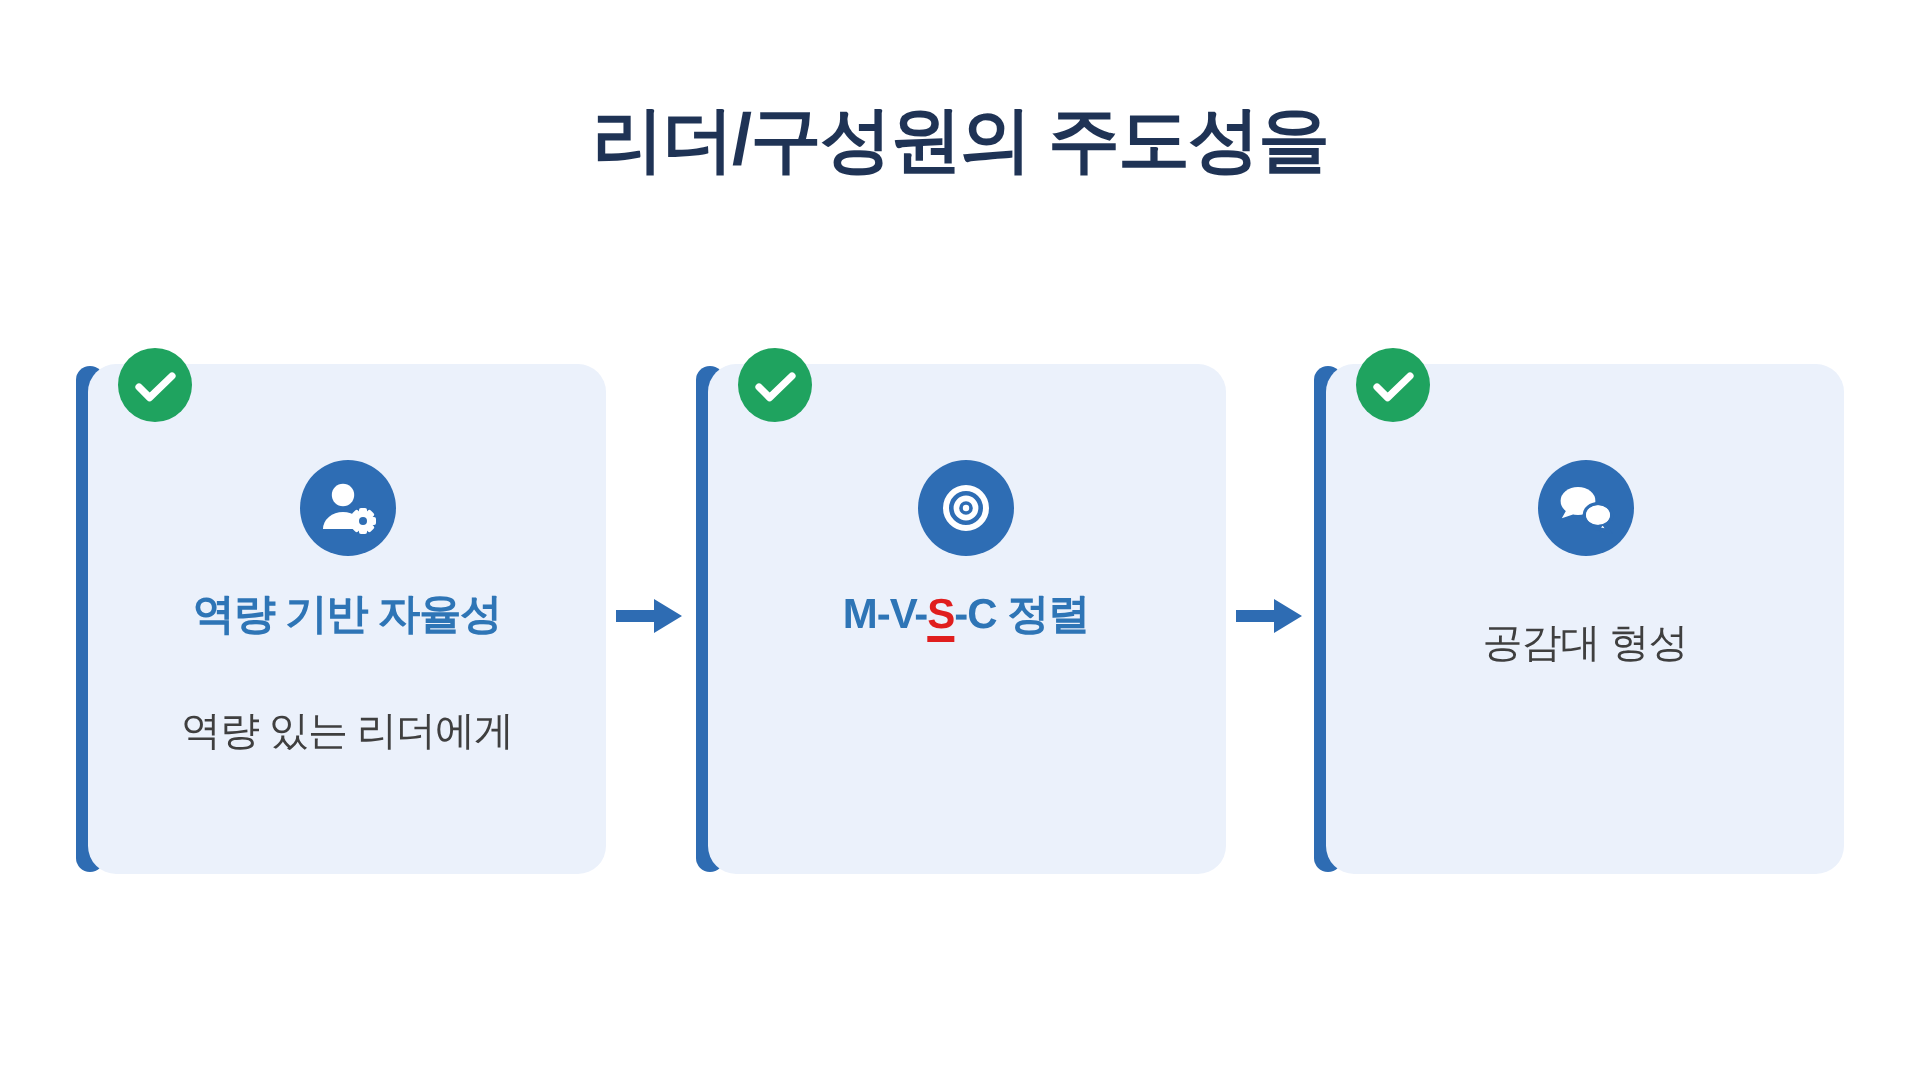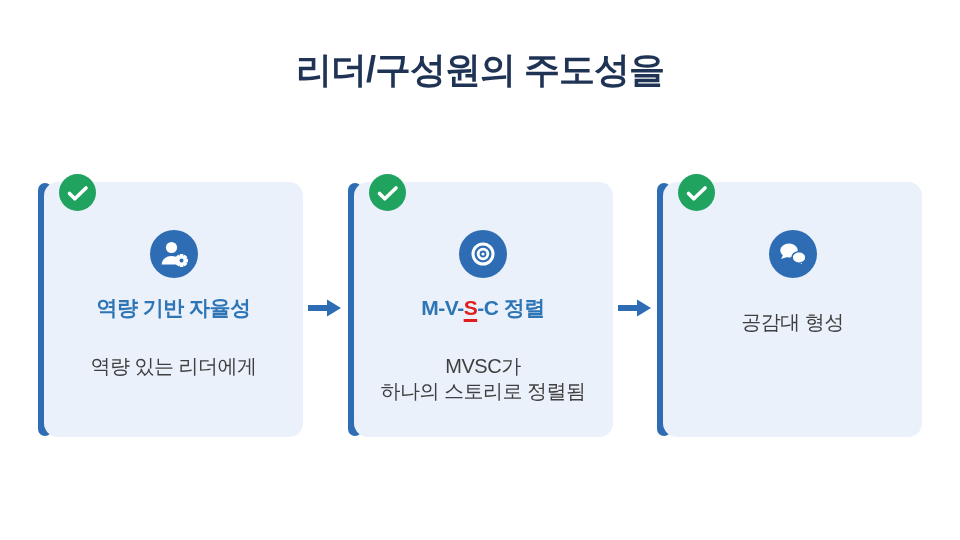--- a/index.html
+++ b/index.html
@@ -104,24 +104,20 @@
         </div>
         <div class="icon-circle">
           <svg width="48" height="48" viewBox="0 0 48 48">
             <circle cx="24" cy="24" r="24" fill="#2e6db4"></circle>
             <circle cx="24" cy="24" r="10" fill="none" stroke="#ffffff" stroke-width="3"></circle>
             <circle cx="24" cy="24" r="4.8" fill="none" stroke="#ffffff" stroke-width="2.8"></circle>
             <circle cx="24" cy="24" r="1.6" fill="#ffffff"></circle>
           </svg>
         </div>
         <div class="card-heading"><span>M-V-</span><span class="hl">S</span><span>-C 정렬</span></div>
-        <div class="card-text">
-          <div>MVSC가</div>
-          <div>하나의 스토리로 정렬됨</div>
-        </div>
       </div>
     </div>
 
     <div class="arrow">
       <svg width="34" height="20" viewBox="0 0 34 20">
         <path d="M0 7 H19 V1.5 L33 10 L19 18.5 V13 H0 Z" fill="#2e6cb3"></path>
       </svg>
     </div>
 
     <div class="card">

